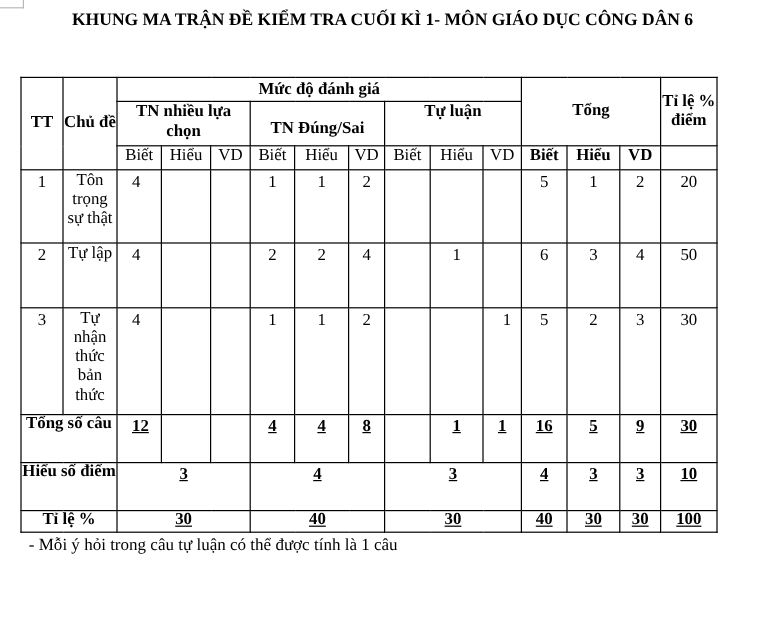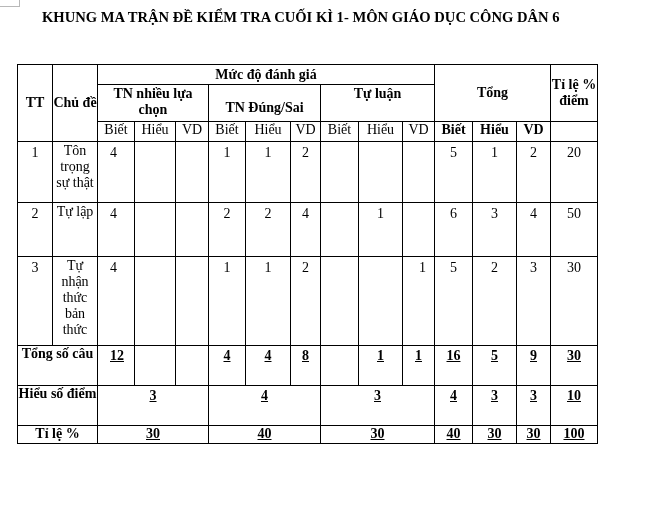--- a/index.html
+++ b/index.html
@@ -1,20 +1,20 @@
 <!DOCTYPE html>
 <html><head>
 <meta charset="utf-8">
 <style>
   html, body { margin: 0; padding: 0; background: #ffffff; }
   body { width: 652px; height: 519px; position: relative; overflow: hidden;
          font-family: "Liberation Serif", "DejaVu Serif", serif; color: #000; }
   .corner-mark { position: absolute; left: 0; top: 0; width: 19px; height: 6px;
                  border-right: 1px solid #b8b8b8; border-bottom: 1px solid #b8b8b8; }
-  .title { position: absolute; left: 42px; top: 9px; font-weight: bold; font-size: 14.6px;
+  .title { position: absolute; left: 60px; top: 9px; font-weight: bold; font-size: 14.6px;
            white-space: nowrap; letter-spacing: 0; }
   table.matrix { position: absolute; left: 17px; top: 64px; border-collapse: collapse;
                  table-layout: fixed; }
   table.matrix td { border: 1.5px solid #000; padding: 0; font-size: 14px;
                     text-align: center; vertical-align: top; line-height: 16px; }
   .hdr { vertical-align: middle !important; font-weight: bold; font-size: 15px; line-height: 16px; }
   .sub { font-size: 13px; line-height: 18px; }
   .subb { font-size: 13px; line-height: 18px; font-weight: bold; }
   .topic { font-weight: normal; font-size: 11px; line-height: 12.5px; padding-top: 1px !important; }
   .num { font-size: 14.5px; padding-top: 3px !important; }
@@ -170,13 +170,14 @@
     <td colspan="3" class="tot" style="padding-top:0 !important">30</td>
     <td class="tot" style="padding-top:0 !important">40</td>
     <td class="tot" style="padding-top:0 !important">30</td>
     <td class="tot" style="padding-top:0 !important">30</td>
     <td class="tot" style="padding-top:0 !important">100</td>
   </tr>
 </tbody>
   </table>
 
 <div class="notes">
+  <div>- Mỗi ý hỏi trong câu tự luận có thể được tính là 1 câu</div>
 </div>
 
 </body></html>

